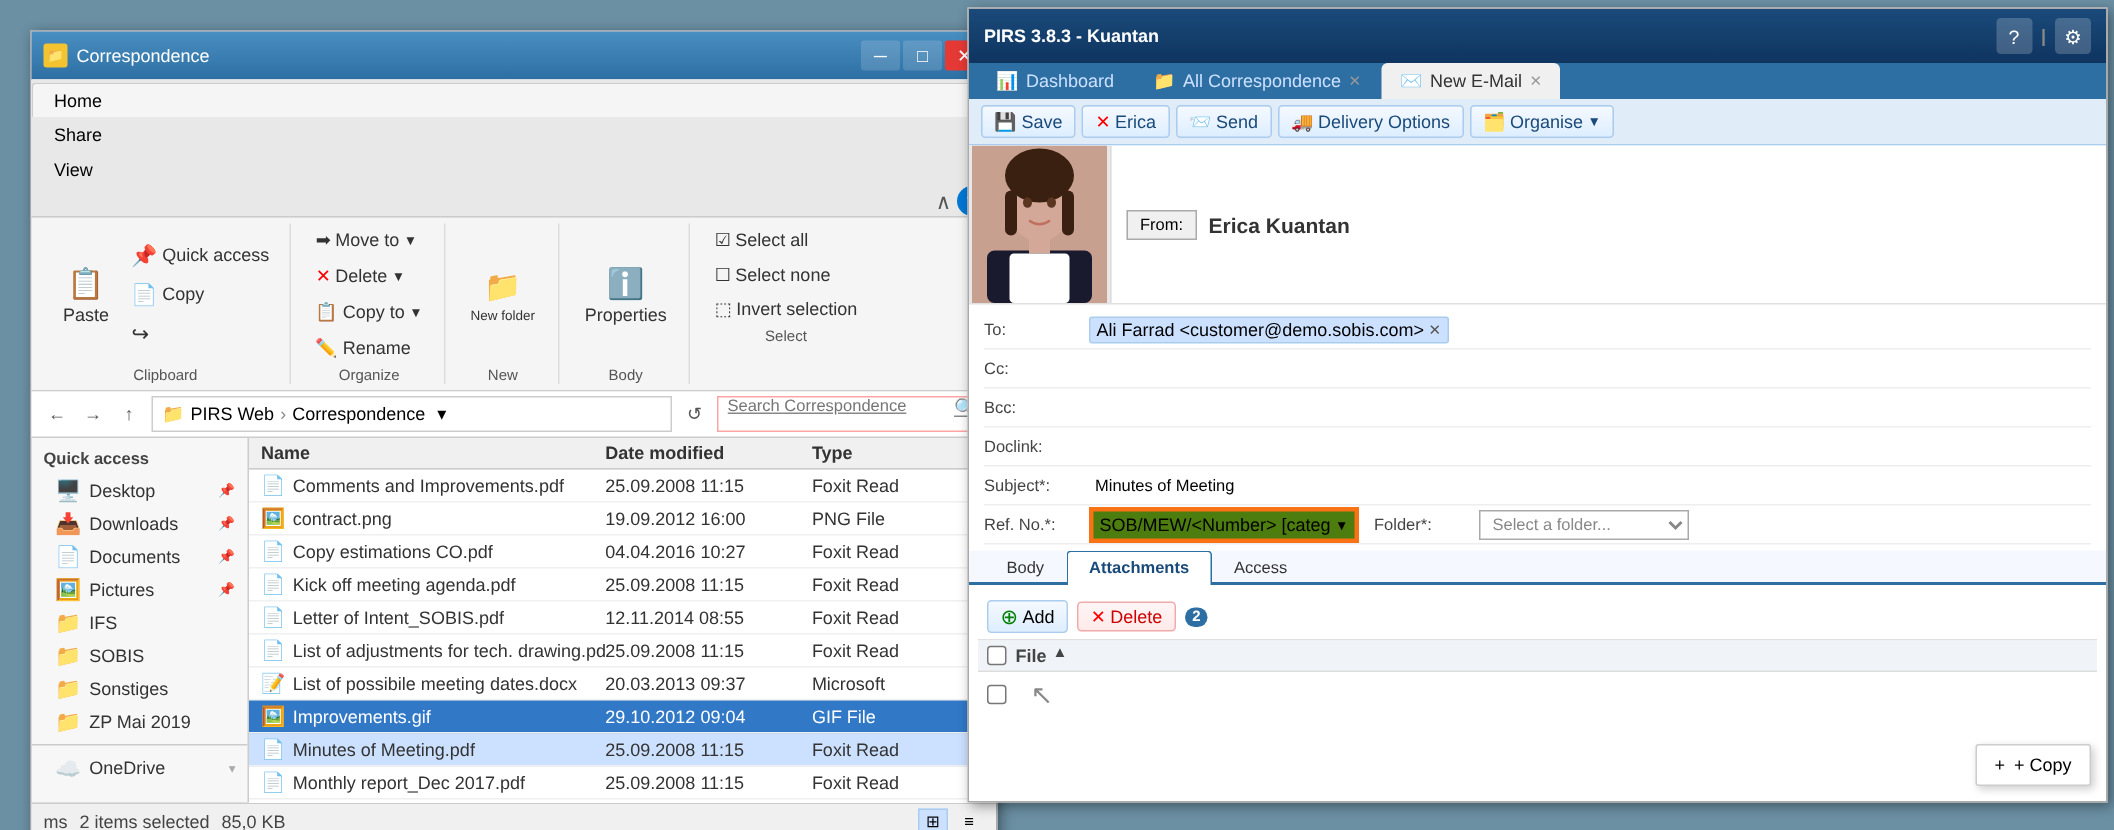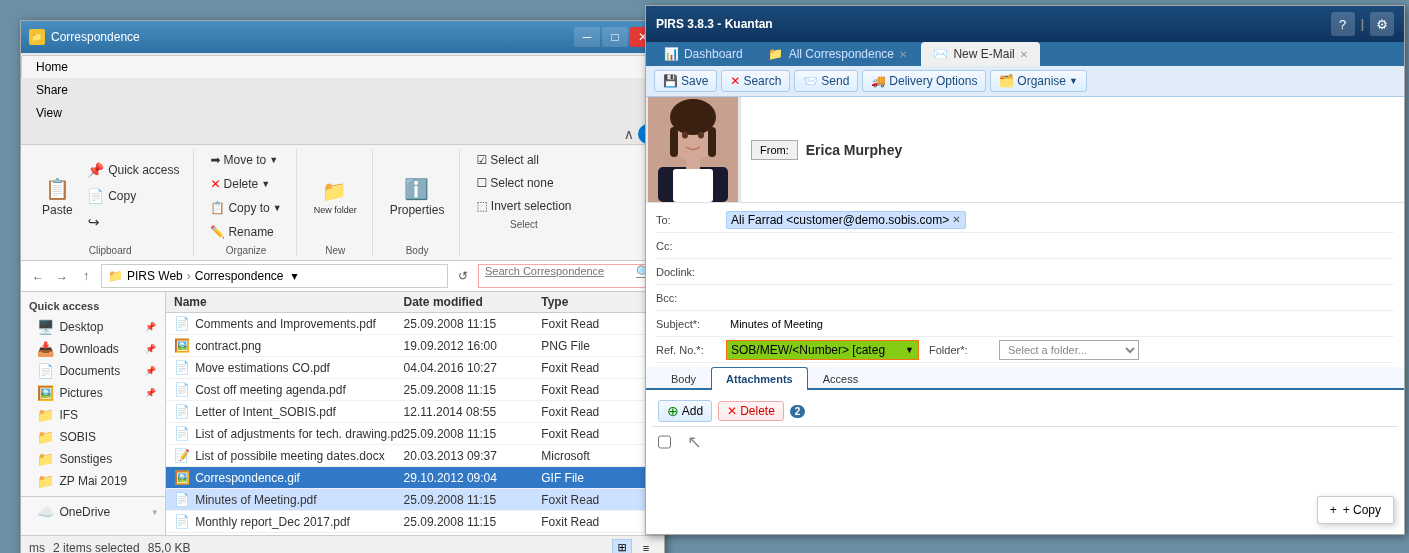--- a/index.html
+++ b/index.html
@@ -416,26 +416,26 @@
     .to-tag {
       background: #cce0ff;
       border: 1px solid #aaccee;
       padding: 1px 4px;
       border-radius: 2px;
       font-size: 11px;
       display: flex; align-items: center; gap: 3px;
     }
     .to-tag-x { cursor: pointer; color: #555; font-size: 10px; }
     .ref-dropdown {
-      border: 1px solid #f97316;
+      border: 3px solid #f97316;
       padding: 2px 4px;
       font-size: 11px;
-      background: #84cc16;
-      cursor: pointer;
-      display: flex; align-items: center; gap: 20px;
+      background: #4d7c0f;
+      cursor: pointer;
+      display: flex; align-items: center; gap: 3px;
     }
     .folder-select {
       border: 1px solid #aaa;
       padding: 2px 4px;
       font-size: 11px;
       background: white;
       color: #888;
       min-width: 140px;
     }
 
@@ -729,29 +729,29 @@
     <div class="col-name">
       <span class="file-icon">🖼️</span>
       <span>contract.png</span>
     </div>
     <div class="col-date">19.09.2012 16:00</div>
     <div class="col-type">PNG File</div>
   </div>
           <div class="file-row">
     <div class="col-name">
       <span class="file-icon">📄</span>
-      <span>Move estimations CO.pdf</span>
+      <span>Copy estimations CO.pdf</span>
     </div>
     <div class="col-date">04.04.2016 10:27</div>
     <div class="col-type">Foxit Read</div>
   </div>
           <div class="file-row">
     <div class="col-name">
       <span class="file-icon">📄</span>
-      <span>Cost off meeting agenda.pdf</span>
+      <span>Kick off meeting agenda.pdf</span>
     </div>
     <div class="col-date">25.09.2008 11:15</div>
     <div class="col-type">Foxit Read</div>
   </div>
           <div class="file-row">
     <div class="col-name">
       <span class="file-icon">📄</span>
       <span>Letter of Intent_SOBIS.pdf</span>
     </div>
     <div class="col-date">12.11.2014 08:55</div>
@@ -769,21 +769,21 @@
     <div class="col-name">
       <span class="file-icon">📝</span>
       <span>List of possibile meeting dates.docx</span>
     </div>
     <div class="col-date">20.03.2013 09:37</div>
     <div class="col-type">Microsoft</div>
   </div>
           <div class="file-row highlighted">
     <div class="col-name">
       <span class="file-icon">🖼️</span>
-      <span>Correspondence.gif</span>
+      <span>Improvements.gif</span>
     </div>
     <div class="col-date">29.10.2012 09:04</div>
     <div class="col-type">GIF File</div>
   </div>
           <div class="file-row selected">
     <div class="col-name">
       <span class="file-icon">📄</span>
       <span>Minutes of Meeting.pdf</span>
     </div>
     <div class="col-date">25.09.2008 11:15</div>
@@ -848,21 +848,21 @@
     </div>
   </div>
 
   <div class="pirs-toolbar">
     <button class="pirs-toolbar-btn">
       <span>💾</span>
       <span>Save</span>
     </button>
     <button class="pirs-toolbar-btn">
       <span style="color:red;">✕</span>
-      <span>Search</span>
+      <span>Erica</span>
     </button>
     <button class="pirs-toolbar-btn">
       <span>📨</span>
       <span>Send</span>
     </button>
     <button class="pirs-toolbar-btn">
       <span>🚚</span>
       <span>Delivery Options</span>
     </button>
     <button class="pirs-toolbar-btn">
@@ -895,43 +895,43 @@
               <rect x="25" y="72" width="40" height="33" fill="#ffffff" rx="3"></rect>
 
               <ellipse cx="37" cy="38" rx="3" ry="3.5" fill="#5a3520"></ellipse>
               <ellipse cx="53" cy="38" rx="3" ry="3.5" fill="#5a3520"></ellipse>
               <path d="M38 50 Q45 55 52 50" stroke="#c07060" stroke-width="1.5" fill="none"></path>
             </svg>
           </div>
         </div>
         <div class="from-area">
           <button class="from-label">From:</button>
-          <span class="from-name">Erica Murphey</span>
+          <span class="from-name">Erica Kuantan</span>
         </div>
       </div>
 
       <div class="form-fields">
         <div class="form-row">
           <span class="form-label">To:</span>
           <span class="to-tag">
             <span>Ali Farrad &lt;customer@demo.sobis.com&gt;</span>
             <span class="to-tag-x">✕</span>
           </span>
           <input class="form-input" type="text" style="">
         </div>
         <div class="form-row">
           <span class="form-label">Cc:</span>
           <input class="form-input" type="text" style="">
         </div>
         <div class="form-row">
+          <span class="form-label">Bcc:</span>
+          <input class="form-input" type="text" style="">
+        </div>
+        <div class="form-row">
           <span class="form-label">Doclink:</span>
-          <input class="form-input" type="text" style="">
-        </div>
-        <div class="form-row">
-          <span class="form-label">Bcc:</span>
           <input class="form-input" type="text" style="">
         </div>
         <div class="form-row">
           <span class="form-label">Subject*:</span>
           <input class="form-input" type="text" value="Minutes of Meeting" style="">
         </div>
         <div class="form-row">
           <span class="form-label">Ref. No.*:</span>
           <div class="ref-dropdown">
             <span>SOB/MEW/&lt;Number&gt; [categ</span>
@@ -955,20 +955,25 @@
           <button class="att-btn">
             <span style="color:green;font-size:14px;">⊕</span>
             <span>Add</span>
           </button>
           <button class="att-btn att-btn-delete">
             <span style="color:red;">✕</span>
             <span>Delete</span>
           </button>
           <span class="badge">2</span>
         </div>
+        <div class="att-table-header">
+          <input type="checkbox" style="margin-right: 6px;">
+          <span>File</span>
+          <span style="font-size:10px;margin-left:4px;">▲</span>
+        </div>
         <div class="att-table-row">
           <input type="checkbox" style="margin-right: 6px;">
           <span></span>
           <span style="margin-left:10px;color:#888;font-size:18px;">↖</span>
         </div>
 
         <div class="copy-popup">
           <span>+</span>
           <span>+ Copy</span>
         </div>

